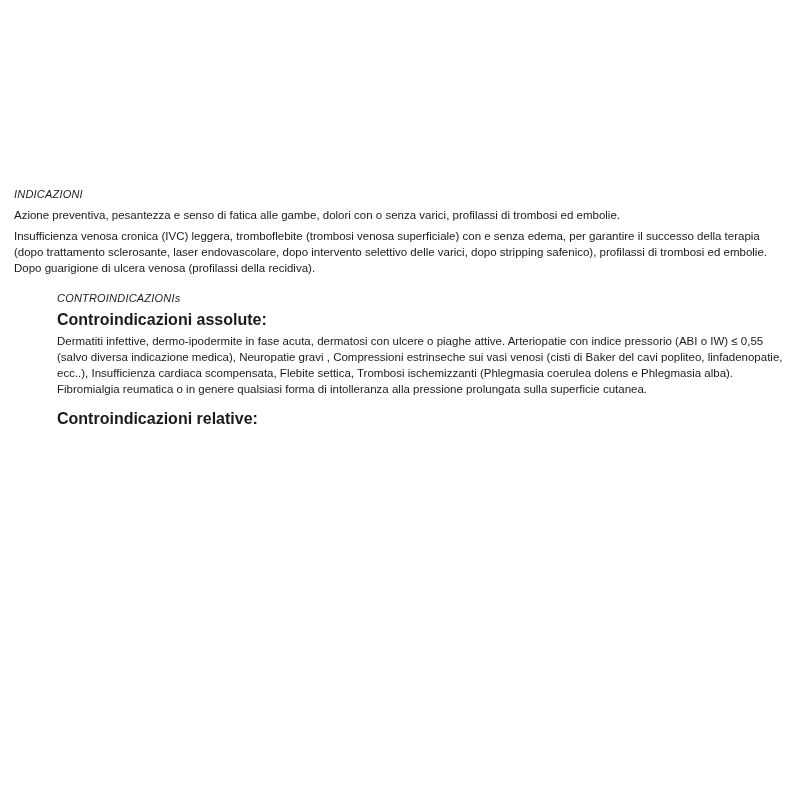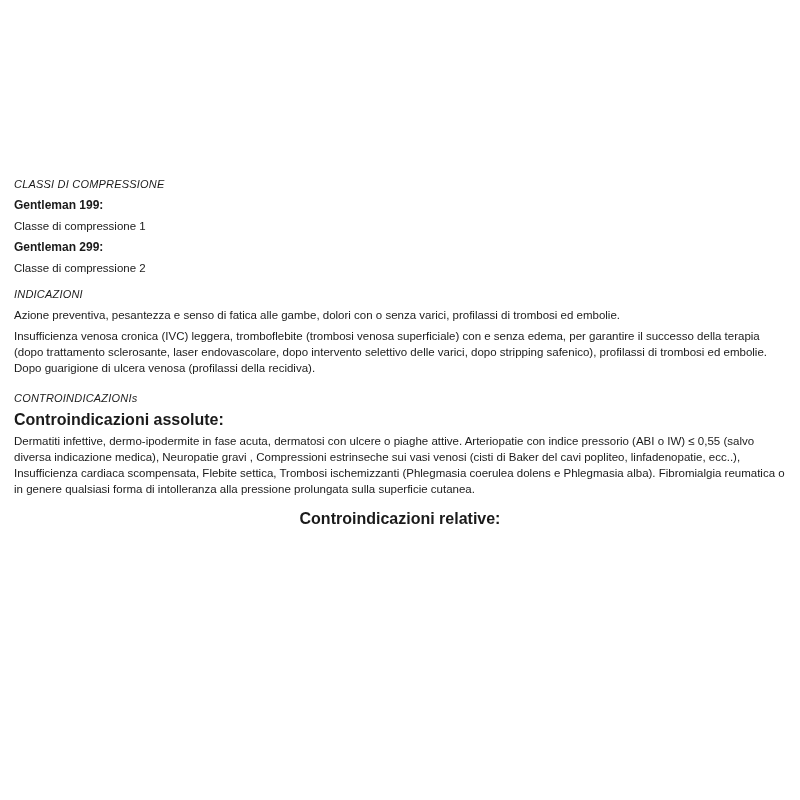--- a/index.html
+++ b/index.html
@@ -43,38 +43,31 @@
     font-weight: bold;
     font-size: 16px;
     line-height: 18px;
     margin: 0 0 4px 0 !important;
   }
   .section-indicazioni {
     margin-top: 10px;
   }
   .section-controindicazioni {
     margin-top: 14px;
+    margin-left: 43px;
   }
   .gap-above {
     margin-top: 13px !important;
-    text-align: center;
   }
 </style>
 </head>
 <body>
 
 <main class="doc">
 
-  <section>
-    <p class="section-heading">CLASSI DI COMPRESSIONE</p>
-    <p class="item-label">Gentleman 199:</p>
-    <p class="item-text">Classe di compressione 1</p>
-    <p class="item-label">Gentleman 299:</p>
-    <p class="item-text">Classe di compressione 2</p>
-  </section>
 
   <section class="section-indicazioni">
     <p class="section-heading">INDICAZIONI</p>
     <p class="item-text">Azione preventiva, pesantezza e senso di fatica alle gambe, dolori con o senza varici, profilassi di trombosi ed embolie.</p>
     <p class="item-text">Insufficienza venosa cronica (IVC) leggera, tromboflebite (trombosi venosa superficiale) con e senza edema, per garantire il successo della terapia (dopo trattamento sclerosante, laser endovascolare, dopo intervento selettivo delle varici, dopo stripping safenico), profilassi di trombosi ed embolie. Dopo guarigione di ulcera venosa (profilassi della recidiva).</p>
   </section>
 
   <section class="section-controindicazioni">
     <p class="section-heading">CONTROINDICAZIONIs</p>
     <p class="sub-label">Controindicazioni assolute:</p>

